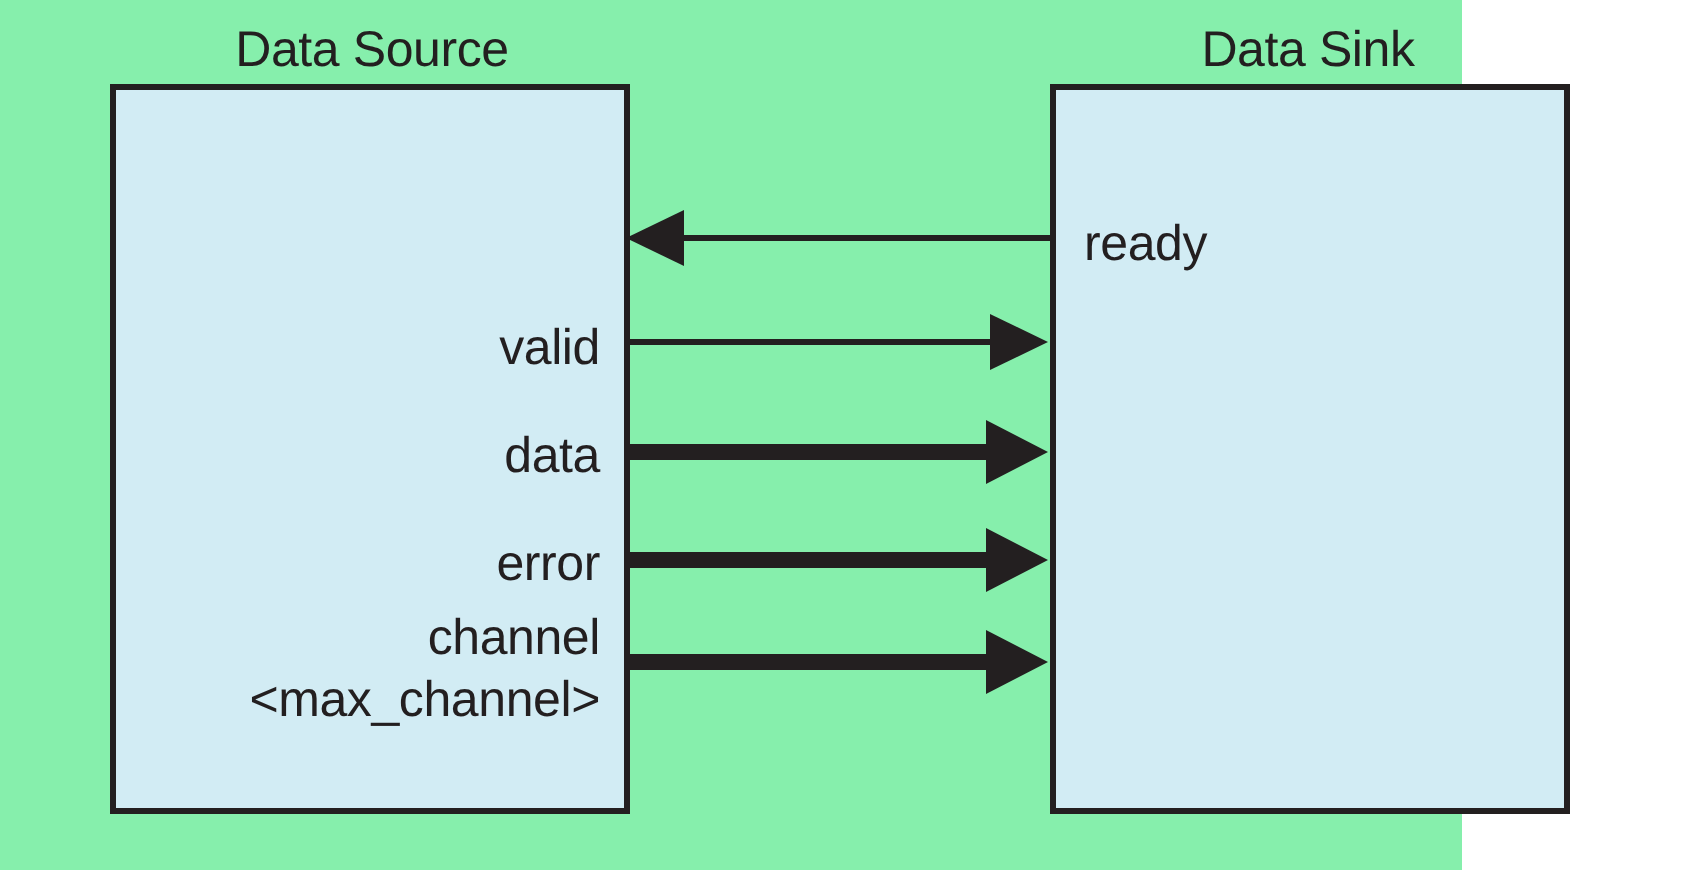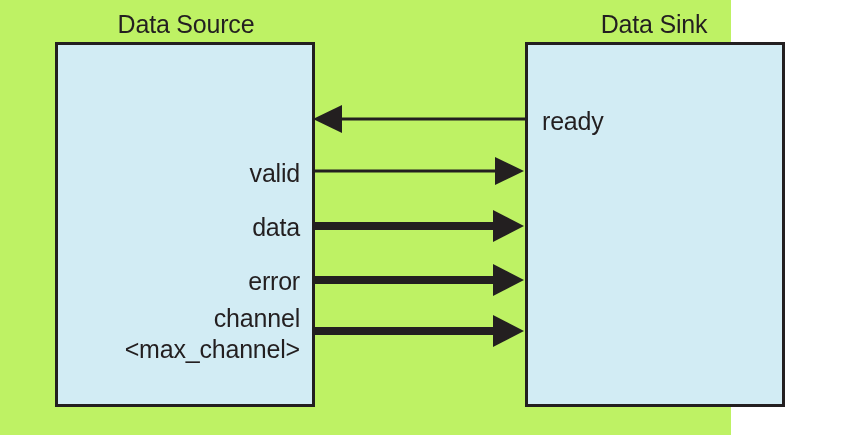--- a/index.html
+++ b/index.html
@@ -10,21 +10,21 @@
   body {
     width: 852px;
     height: 435px;
     font-family: "Liberation Sans", sans-serif;
     overflow: hidden;
   }
   #diagram-root {
     position: relative;
     width: 731px;
     height: 435px;
-    background: #bef264;
+    background: #86efac;
   }
   svg.diagram-canvas {
     position: absolute;
     left: 0;
     top: 0;
     width: 852px;
     height: 435px;
     display: block;
   }
   .box-title {

